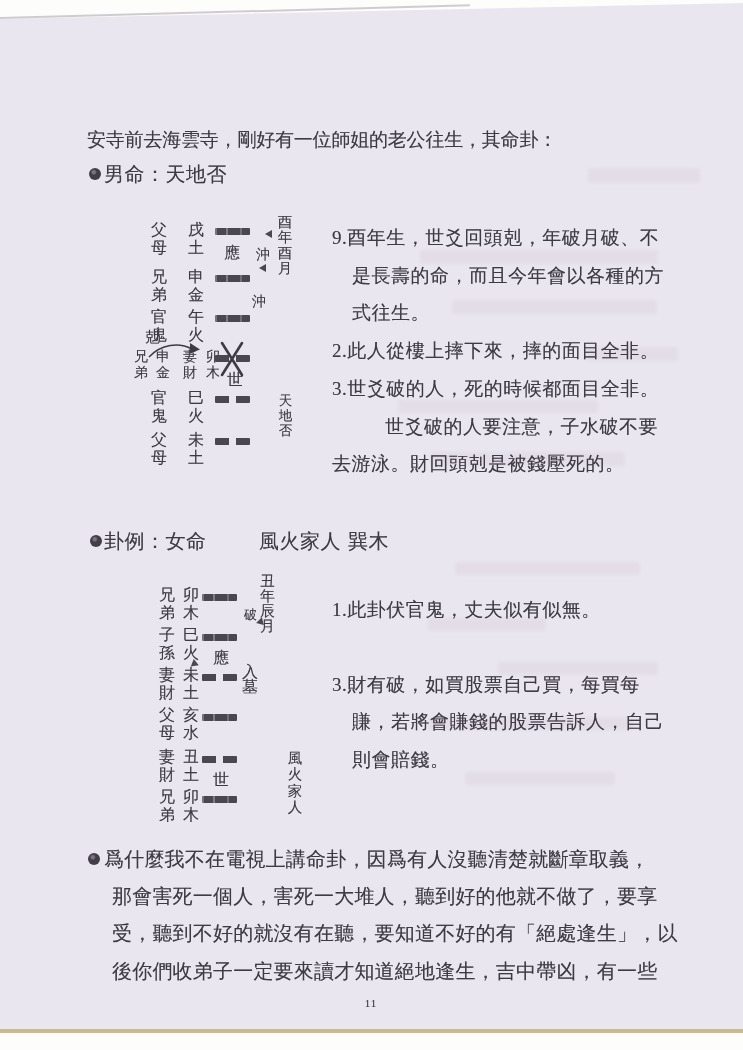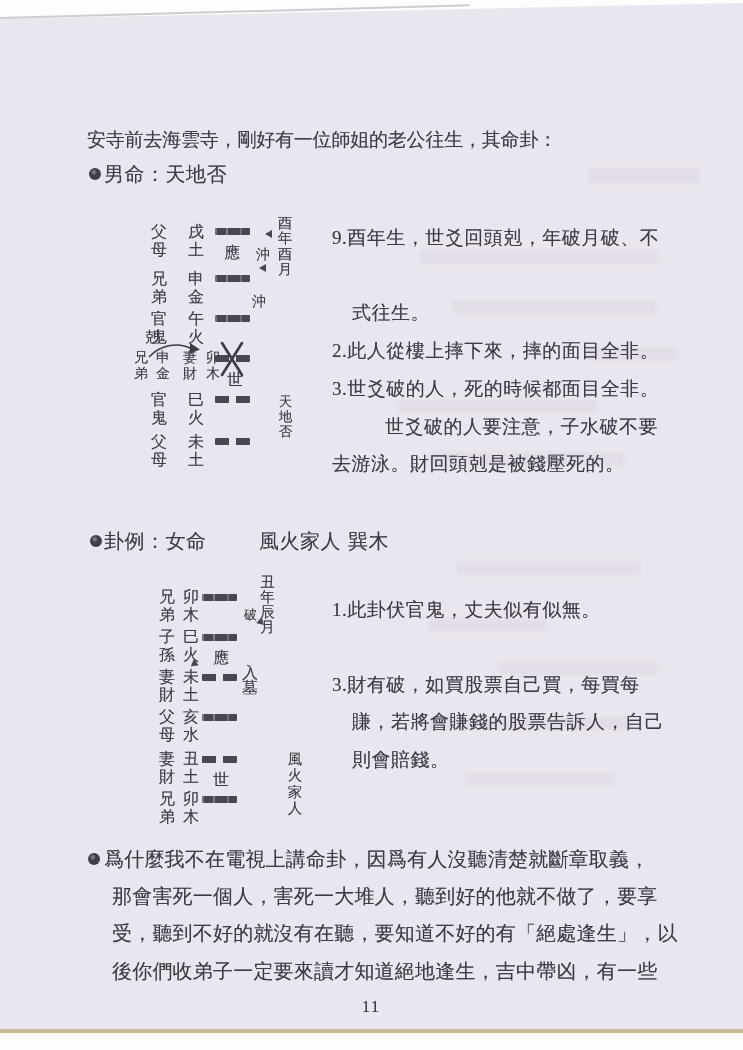--- a/index.html
+++ b/index.html
@@ -25,20 +25,21 @@
   .para-line{font-size:20px;letter-spacing:0.2px;}
   .title{font-size:20px;letter-spacing:0.5px;}
   .bullet{
     width:12px;height:12px;border-radius:50%;
     background:radial-gradient(circle at 40% 35%, #7a7380 0 1.5px, #423d49 3px);
   }
   
   .vstack{
     text-align:center;word-break:break-all;white-space:normal;
     text-shadow:0 0 .5px rgba(63,59,69,.4);
+    font-family:Liberation Mono, monospace;
   }
   .yao-label{width:18px;font-size:16px;line-height:17.5px;}
   .yao-label-sm{width:16px;font-size:14px;line-height:15.5px;}
   .vsmall{width:16px;font-size:14px;line-height:15.4px;}
   .marker{font-size:16px;letter-spacing:0;}
   .anno{font-size:14px;}
   
   .bar{width:35px;height:7px;border-radius:1px;}
   .bar.solid{
     background-color:var(--bar);
@@ -52,21 +53,21 @@
   .tri-left{width:0;height:0;border-top:4px solid transparent;border-bottom:4px solid transparent;border-right:7px solid var(--bar);}
   .tri-right{width:0;height:0;border-top:4px solid transparent;border-bottom:4px solid transparent;border-left:7px solid var(--bar);}
   
   .top-wedge{left:0;top:0;width:743px;height:20px;background:#fdfdfc;
     clip-path:polygon(0 0,743px 0,743px 3px,0 19px);}
   .top-wedge-line{left:0;top:17px;width:470px;height:1.5px;background:#b7b0bb;opacity:.65;
     transform:rotate(-1.55deg);transform-origin:left center;}
   .bottom-line{left:0;top:1029px;width:743px;height:4px;background:#c8bb90;}
   .bottom-strip{left:0;top:1033px;width:743px;height:17px;background:#fdfdfb;}
   .ghost{background:#d9d3df;opacity:.45;filter:blur(1.5px);border-radius:3px;}
-  .pagenum{font-size:17px;letter-spacing:1px;}
+  .pagenum{font-size:11px;letter-spacing:1px;}
 </style>
 </head>
 <body>
 
 <div class="page">
 
   <div class="abs top-wedge"></div>
   <div class="abs top-wedge-line"></div>
 
   <div class="abs ghost" style="left:588px;top:168px;width:112px;height:15px"></div>
@@ -127,20 +128,21 @@
     <div class="abs bar broken" style="left:80px;top:181px"></div>
 
     <div class="abs vstack yao-label" style="left:15px;top:218px">父母</div>
     <div class="abs vstack yao-label" style="left:52px;top:218px">未土</div>
     <div class="abs bar broken" style="left:80px;top:223px"></div>
 
     <div class="abs vstack" style="left:143px;top:179px;width:15px;font-size:13.5px;line-height:15.2px">天地否</div>
   </div>
 
   <div class="abs txt note" style="left:332px;top:226px">9.酉年生，世爻回頭剋，年破月破、不</div>
+  <div class="abs txt note" style="left:352px;top:264px">是長壽的命，而且今年會以各種的方</div>
   <div class="abs txt note" style="left:352px;top:301px">式往生。</div>
   <div class="abs txt note" style="left:332px;top:339px">2.此人從樓上摔下來，摔的面目全非。</div>
   <div class="abs txt note" style="left:332px;top:377px">3.世爻破的人，死的時候都面目全非。</div>
   <div class="abs txt note" style="left:385px;top:415px">世爻破的人要注意，子水破不要</div>
   <div class="abs txt note" style="left:332px;top:452px">去游泳。財回頭剋是被錢壓死的。</div>
 
   <div class="abs bullet" style="left:90px;top:535px"></div>
   <div class="abs txt title" style="left:104px;top:529px">卦例：女命</div>
   <div class="abs txt title" style="left:259px;top:529px">風火家人</div>
   <div class="abs txt title" style="left:348px;top:529px">巽木</div>

